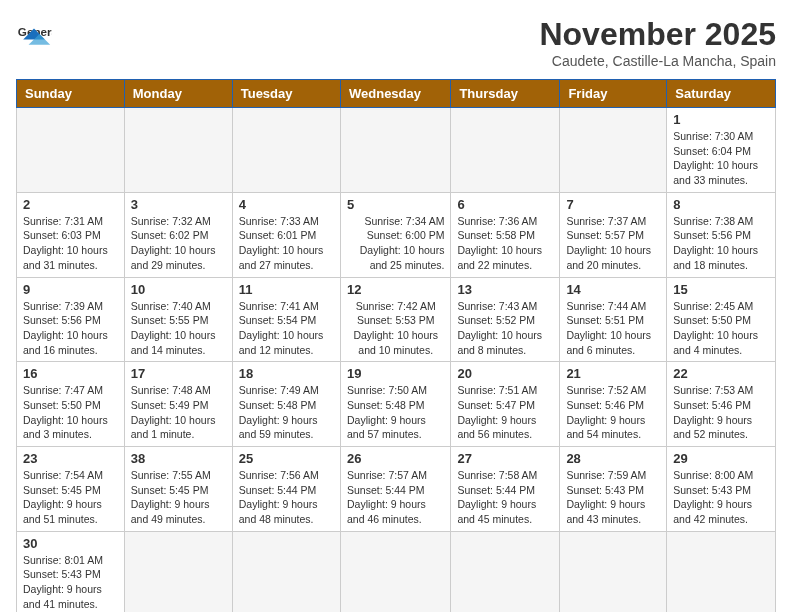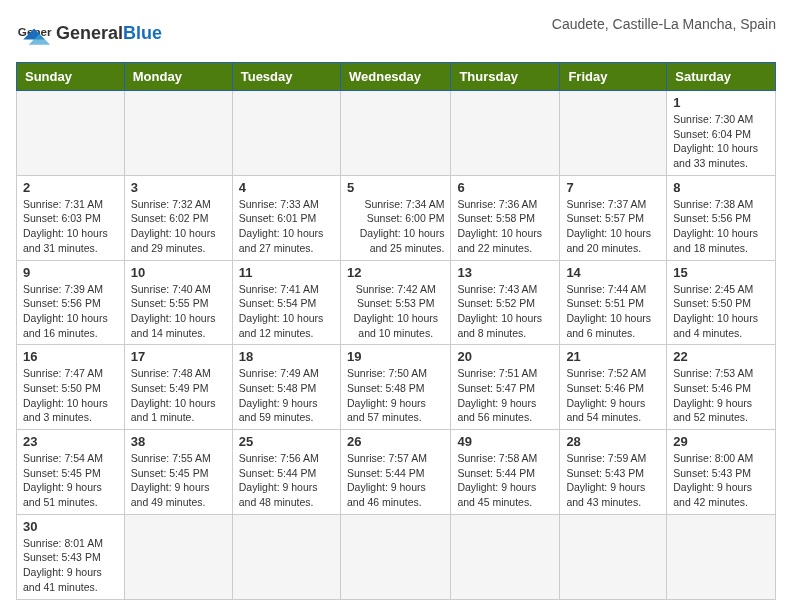--- a/index.html
+++ b/index.html
@@ -36,21 +36,21 @@
     .location-subtitle {
       font-size: 14px;
       color: #555;
     }
     .calendar {
       width: 100%;
       border-collapse: collapse;
       border: 1px solid #ccc;
     }
     .calendar th {
-      background-color: #4d7c0f;
+      background-color: #a16207;
       color: white;
       text-align: left;
       padding: 6px 8px;
       font-size: 13px;
       font-weight: bold;
       border: 1px solid #2060b0;
     }
     .calendar td {
       vertical-align: top;
       border: 1px solid #ccc;
@@ -85,27 +85,23 @@
 </head>
 <body>
 
 <div class="header-area">
   <div class="logo">
     <svg class="logo-icon" viewBox="0 0 40 40" xmlns="http://www.w3.org/2000/svg">
       <text x="2" y="22" font-size="13" font-weight="bold" fill="#333" font-family="Arial">General</text>
       <polygon points="8,26 20,14 32,26" fill="#1a6fbd"></polygon>
       <polygon points="14,32 26,20 38,32" fill="#3a9fd6" opacity="0.7"></polygon>
     </svg>
-    <div>
-      <div style="font-size:18px; font-weight:bold; color:#333; line-height:1.1;">
-        <span style="color:#333">General</span><span style="color:#1a6fbd">Blue</span>
-      </div>
-    </div>
   </div>
   <div class="title-area">
+    <div class="month-title">November 2025</div>
     <div class="location-subtitle">Caudete, Castille-La Mancha, Spain</div>
   </div>
 </div>
 
 <table class="calendar">
   <thead>
     <tr>
     <th>Sunday</th>
         <th>Monday</th>
         <th>Tuesday</th>
@@ -281,21 +277,21 @@
 Sunset: 5:44 PM
 Daylight: 9 hours and 48 minutes.</div>
         </td>
         <td>
           <span class="day-number">26</span>
           <div class="day-info" style="white-space: pre-line;">Sunrise: 7:57 AM
 Sunset: 5:44 PM
 Daylight: 9 hours and 46 minutes.</div>
         </td>
         <td>
-          <span class="day-number">49</span>
+          <span class="day-number">27</span>
           <div class="day-info" style="white-space: pre-line;">Sunrise: 7:58 AM
 Sunset: 5:44 PM
 Daylight: 9 hours and 45 minutes.</div>
         </td>
         <td>
           <span class="day-number">28</span>
           <div class="day-info" style="white-space: pre-line;">Sunrise: 7:59 AM
 Sunset: 5:43 PM
 Daylight: 9 hours and 43 minutes.</div>
         </td>

